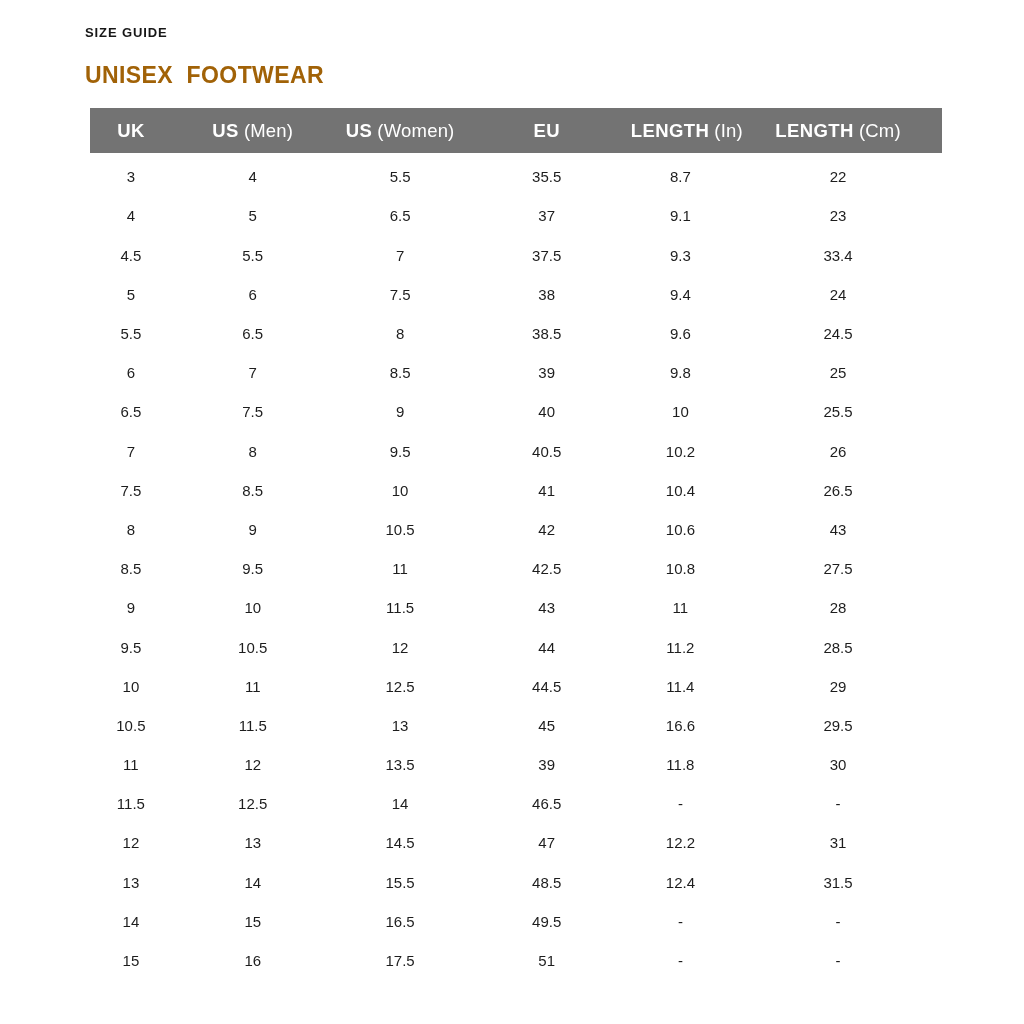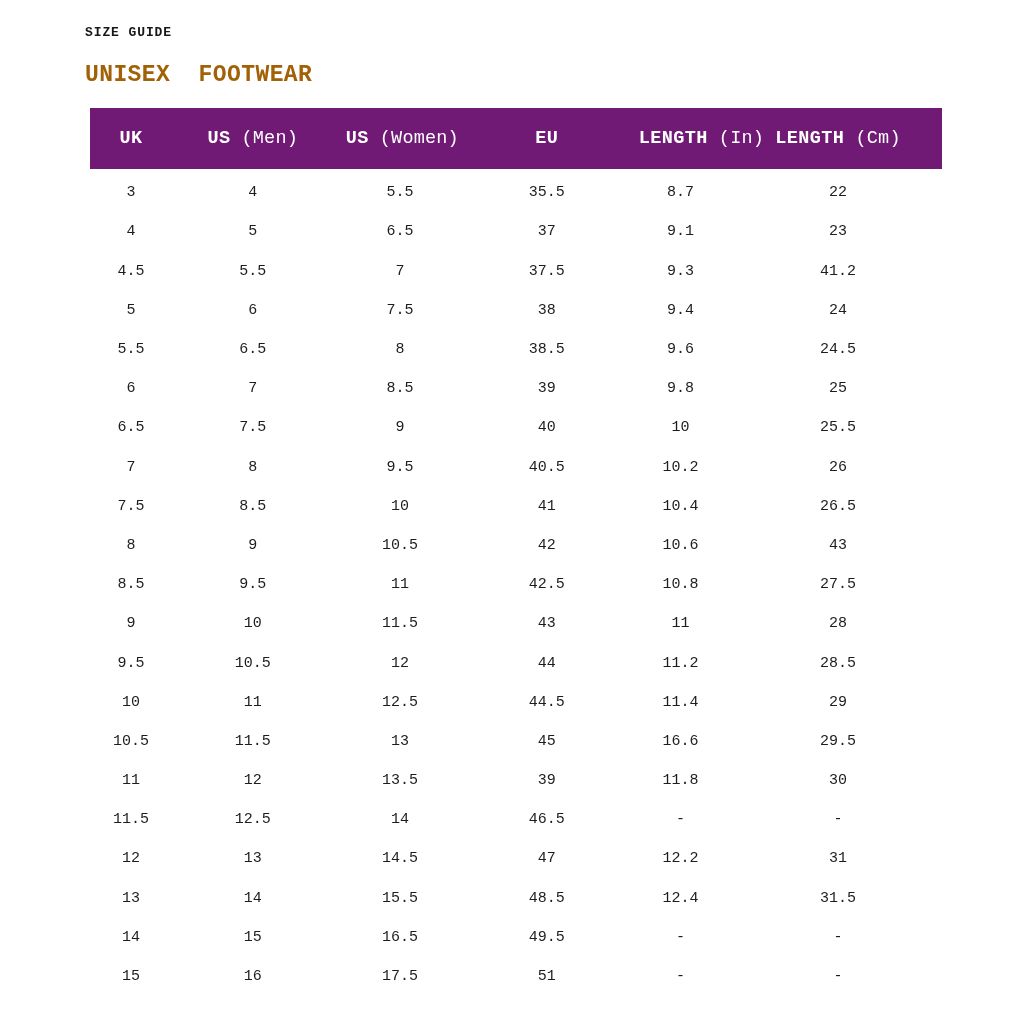--- a/index.html
+++ b/index.html
@@ -10,21 +10,20 @@
     height: 1024px;
     overflow: hidden;
     font-family: "Liberation Sans", sans-serif;
   }
   .page {
     box-sizing: border-box;
     width: 1024px;
     height: 832px;
     padding: 25px 0 0 0;
     background: #ffffff;
-    font-family: Liberation Mono, monospace;
   }
   .eyebrow {
     margin-left: 85px;
     font-size: 13px;
     font-weight: 700;
     letter-spacing: 0.9px;
     color: #171717;
     line-height: 1.2;
   }
   .title {
@@ -36,24 +35,24 @@
     line-height: 1.2;
     white-space: pre; 
   }
   table.size-table {
     border-collapse: collapse;
     table-layout: fixed;
     width: 852px;
     margin: 19px 0 0 90px;
   }
   table.size-table thead th {
-    background: #701a75;
+    background: #737373;
     color: #ffffff;
     height: 37px;
-    padding: 12px;
+    padding: 4px;
     font-size: 18.5px;
     text-align: center;
     vertical-align: middle;
     white-space: nowrap;
   }
   .th-bold { font-weight: 700; letter-spacing: 0.4px; }
   .th-light { font-weight: 400; letter-spacing: 0.2px; }
   table.size-table tbody td {
     height: 39.2px;
     padding: 0;
@@ -106,21 +105,21 @@
           <td>37</td>
           <td>9.1</td>
           <td>23</td>
         </tr>
         <tr>
           <td>4.5</td>
           <td>5.5</td>
           <td>7</td>
           <td>37.5</td>
           <td>9.3</td>
-          <td>41.2</td>
+          <td>33.4</td>
         </tr>
         <tr>
           <td>5</td>
           <td>6</td>
           <td>7.5</td>
           <td>38</td>
           <td>9.4</td>
           <td>24</td>
         </tr>
         <tr>

